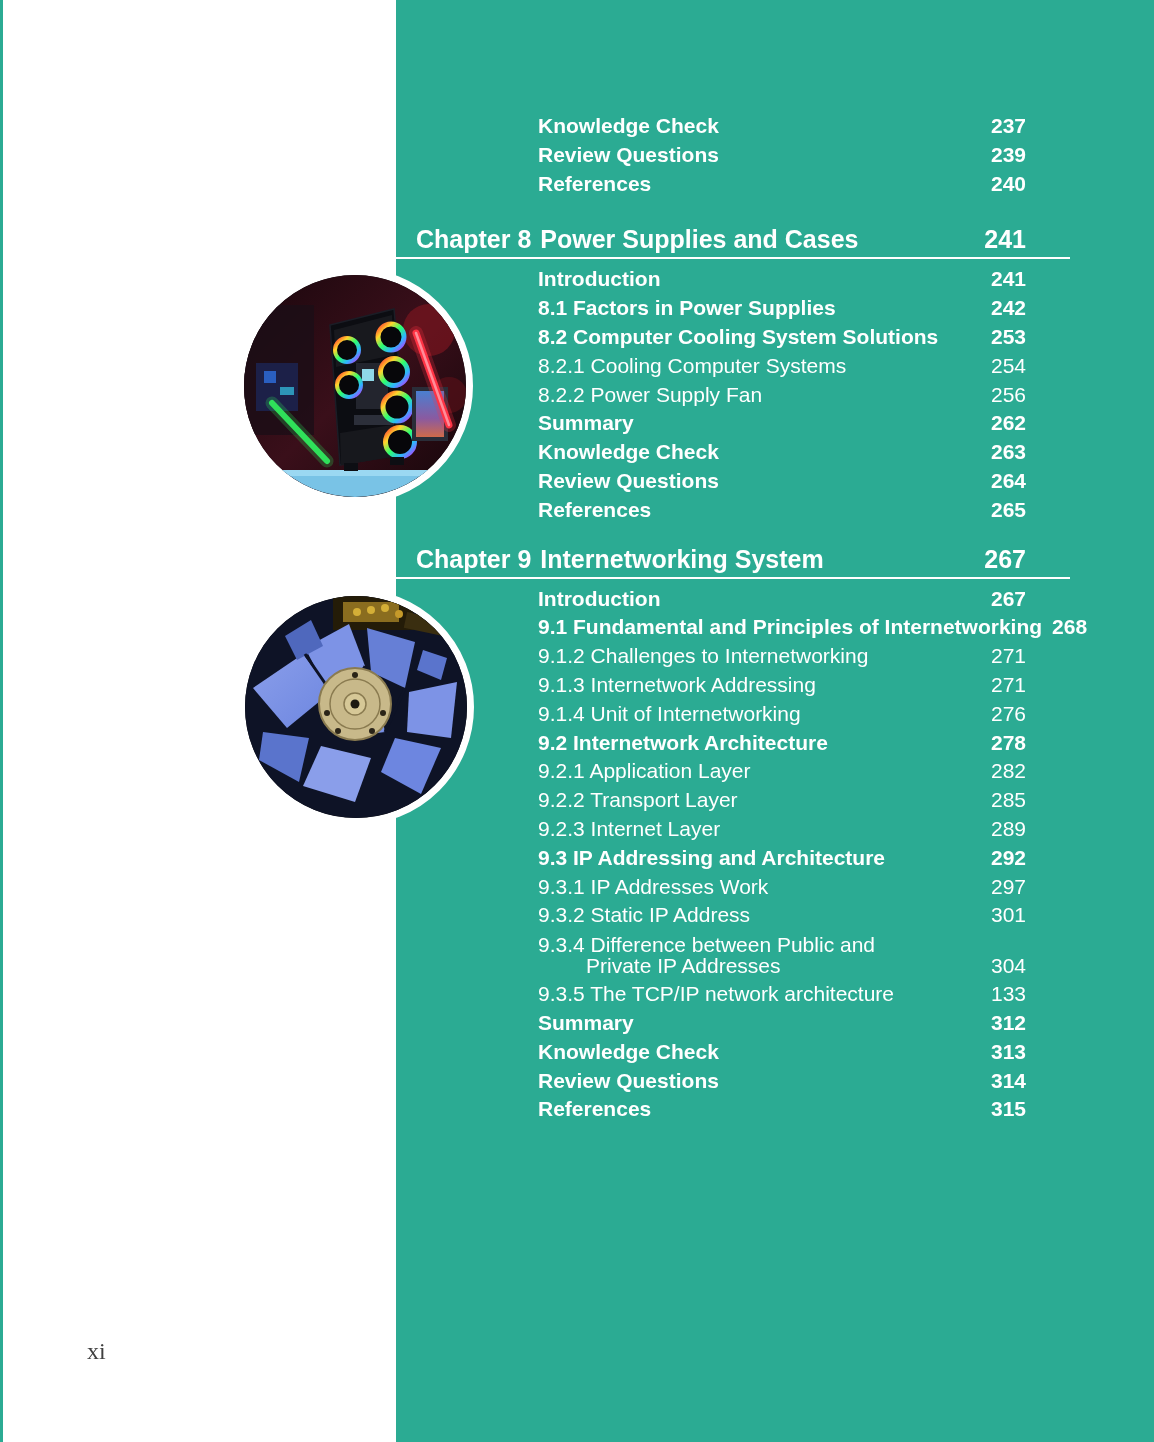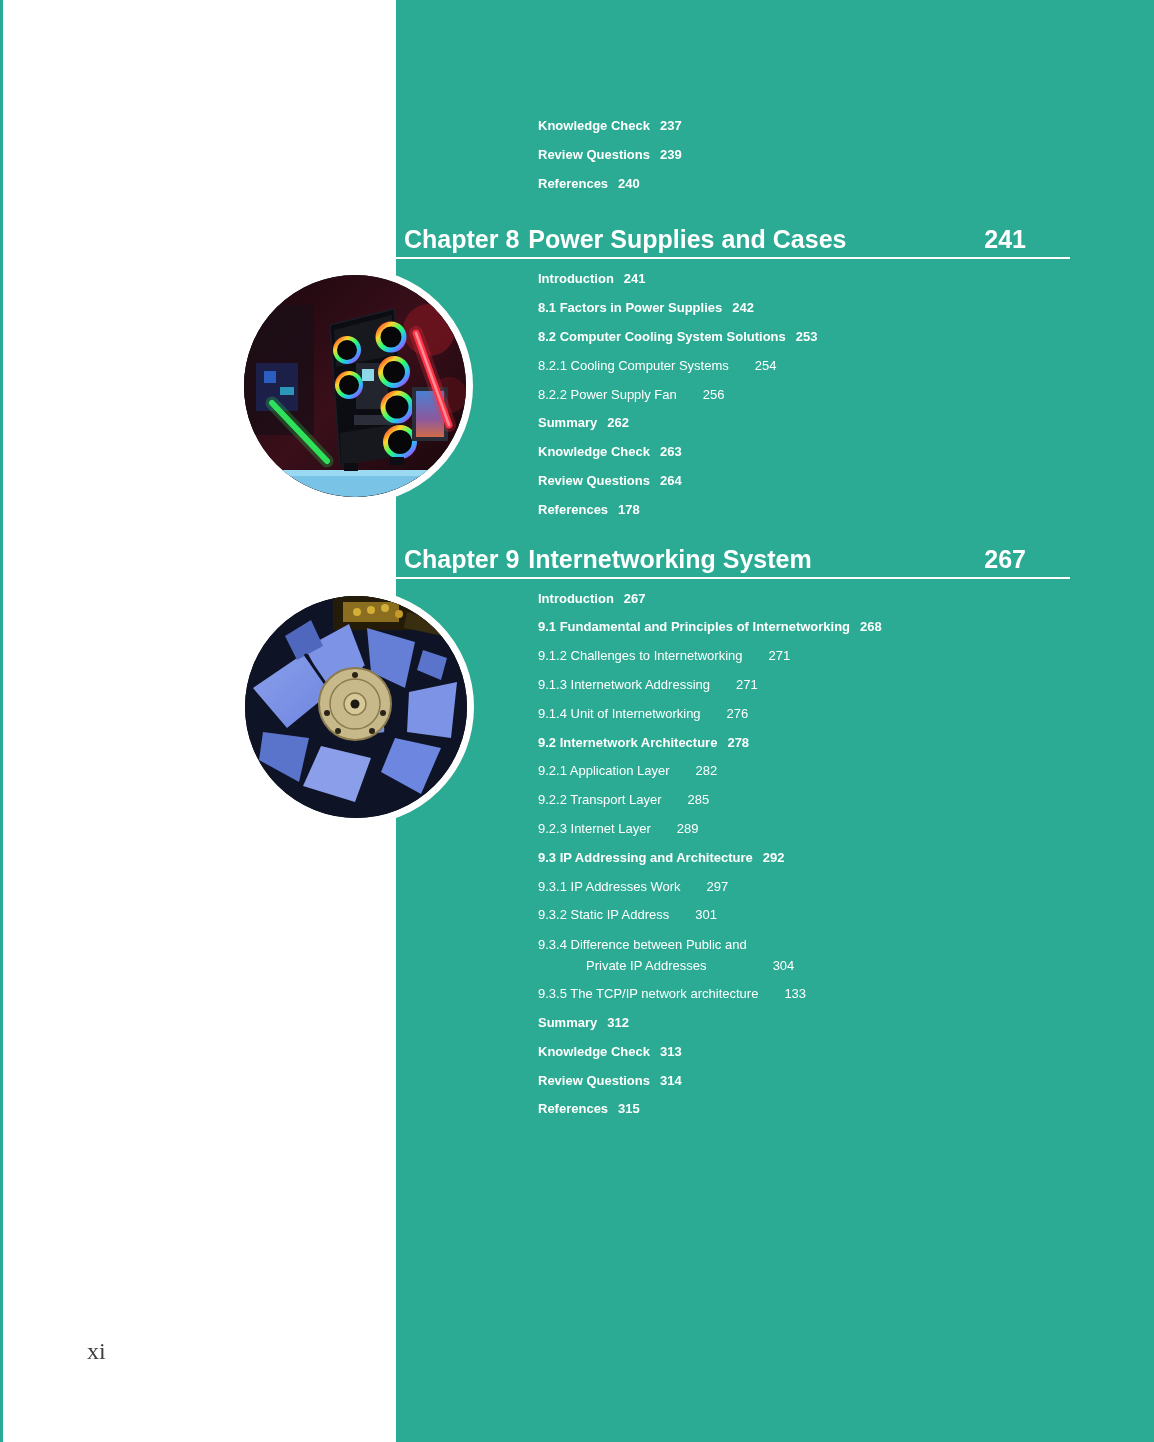--- a/index.html
+++ b/index.html
@@ -5,34 +5,34 @@
   html,body{margin:0;padding:0;}
   body{
     width:1154px;height:1442px;position:relative;background:#ffffff;
     font-family:"Liberation Sans", sans-serif;overflow:hidden;
   }
   .left-stripe{position:absolute;left:0;top:0;width:3px;height:1442px;background:#2bab93;}
   .teal-panel{position:absolute;left:396px;top:0;width:758px;height:1442px;background:#2bab93;}
   .toc{position:absolute;left:396px;top:0;width:758px;color:#ffffff;}
   .leading{padding-top:112px;}
   .row{
-    display:flex;align-items:center;
-    height:28.8px;line-height:28.8px;font-size:13px;font-weight:400;
+    display:flex;justify-content:space-between;align-items:center;
+    height:28.8px;line-height:28.8px;font-size:21px;font-weight:400;
     margin-left:142px;margin-right:128px;white-space:nowrap;
   }
   .row.b{font-weight:700;}
   .row.sub{gap:16px;}
   .row .pg{margin-left:10px;}
   .row.wrap{height:auto;line-height:21px;align-items:flex-end;margin-top:4px;}
   .row.wrap + .row{margin-top:4px;}
   .row.wrap .lab .cont{padding-left:48px;}
   .chapter-head{
     display:flex;justify-content:space-between;align-items:center;
     font-size:25px;font-weight:700;line-height:36px;
-    padding-left:8px;margin-right:128px;white-space:nowrap;
+    padding-left:20px;margin-right:128px;white-space:nowrap;
   }
   .chapter-head .ch-label{margin-right:9px;}
   .chapter-head .ch-title{flex:1;text-align:left;}
   .chapter-rule{width:674px;height:2px;background:#ffffff;}
   .section-8 .chapter-head{margin-top:23px;}
   .section-9 .chapter-head{margin-top:16px;align-items:center;}
   .entries{margin-top:6px;}
   .photo-circle{
     position:absolute;width:222px;height:222px;border:7px solid #ffffff;
     border-radius:50%;overflow:hidden;background:#0d0d12;z-index:5;
@@ -102,21 +102,21 @@
         <div class="row b">
           <span class="lab">Knowledge Check</span>
           <span class="pg">263</span>
         </div>
         <div class="row b">
           <span class="lab">Review Questions</span>
           <span class="pg">264</span>
         </div>
         <div class="row b">
           <span class="lab">References</span>
-          <span class="pg">178</span>
+          <span class="pg">265</span>
         </div>
       </div>
   </div>
 
   <div class="section-9">
     <div class="chapter-head">
       <span class="ch-label">Chapter 9</span>
       <span class="ch-title">Internetworking System</span>
       <span class="pg">267</span>
     </div>

